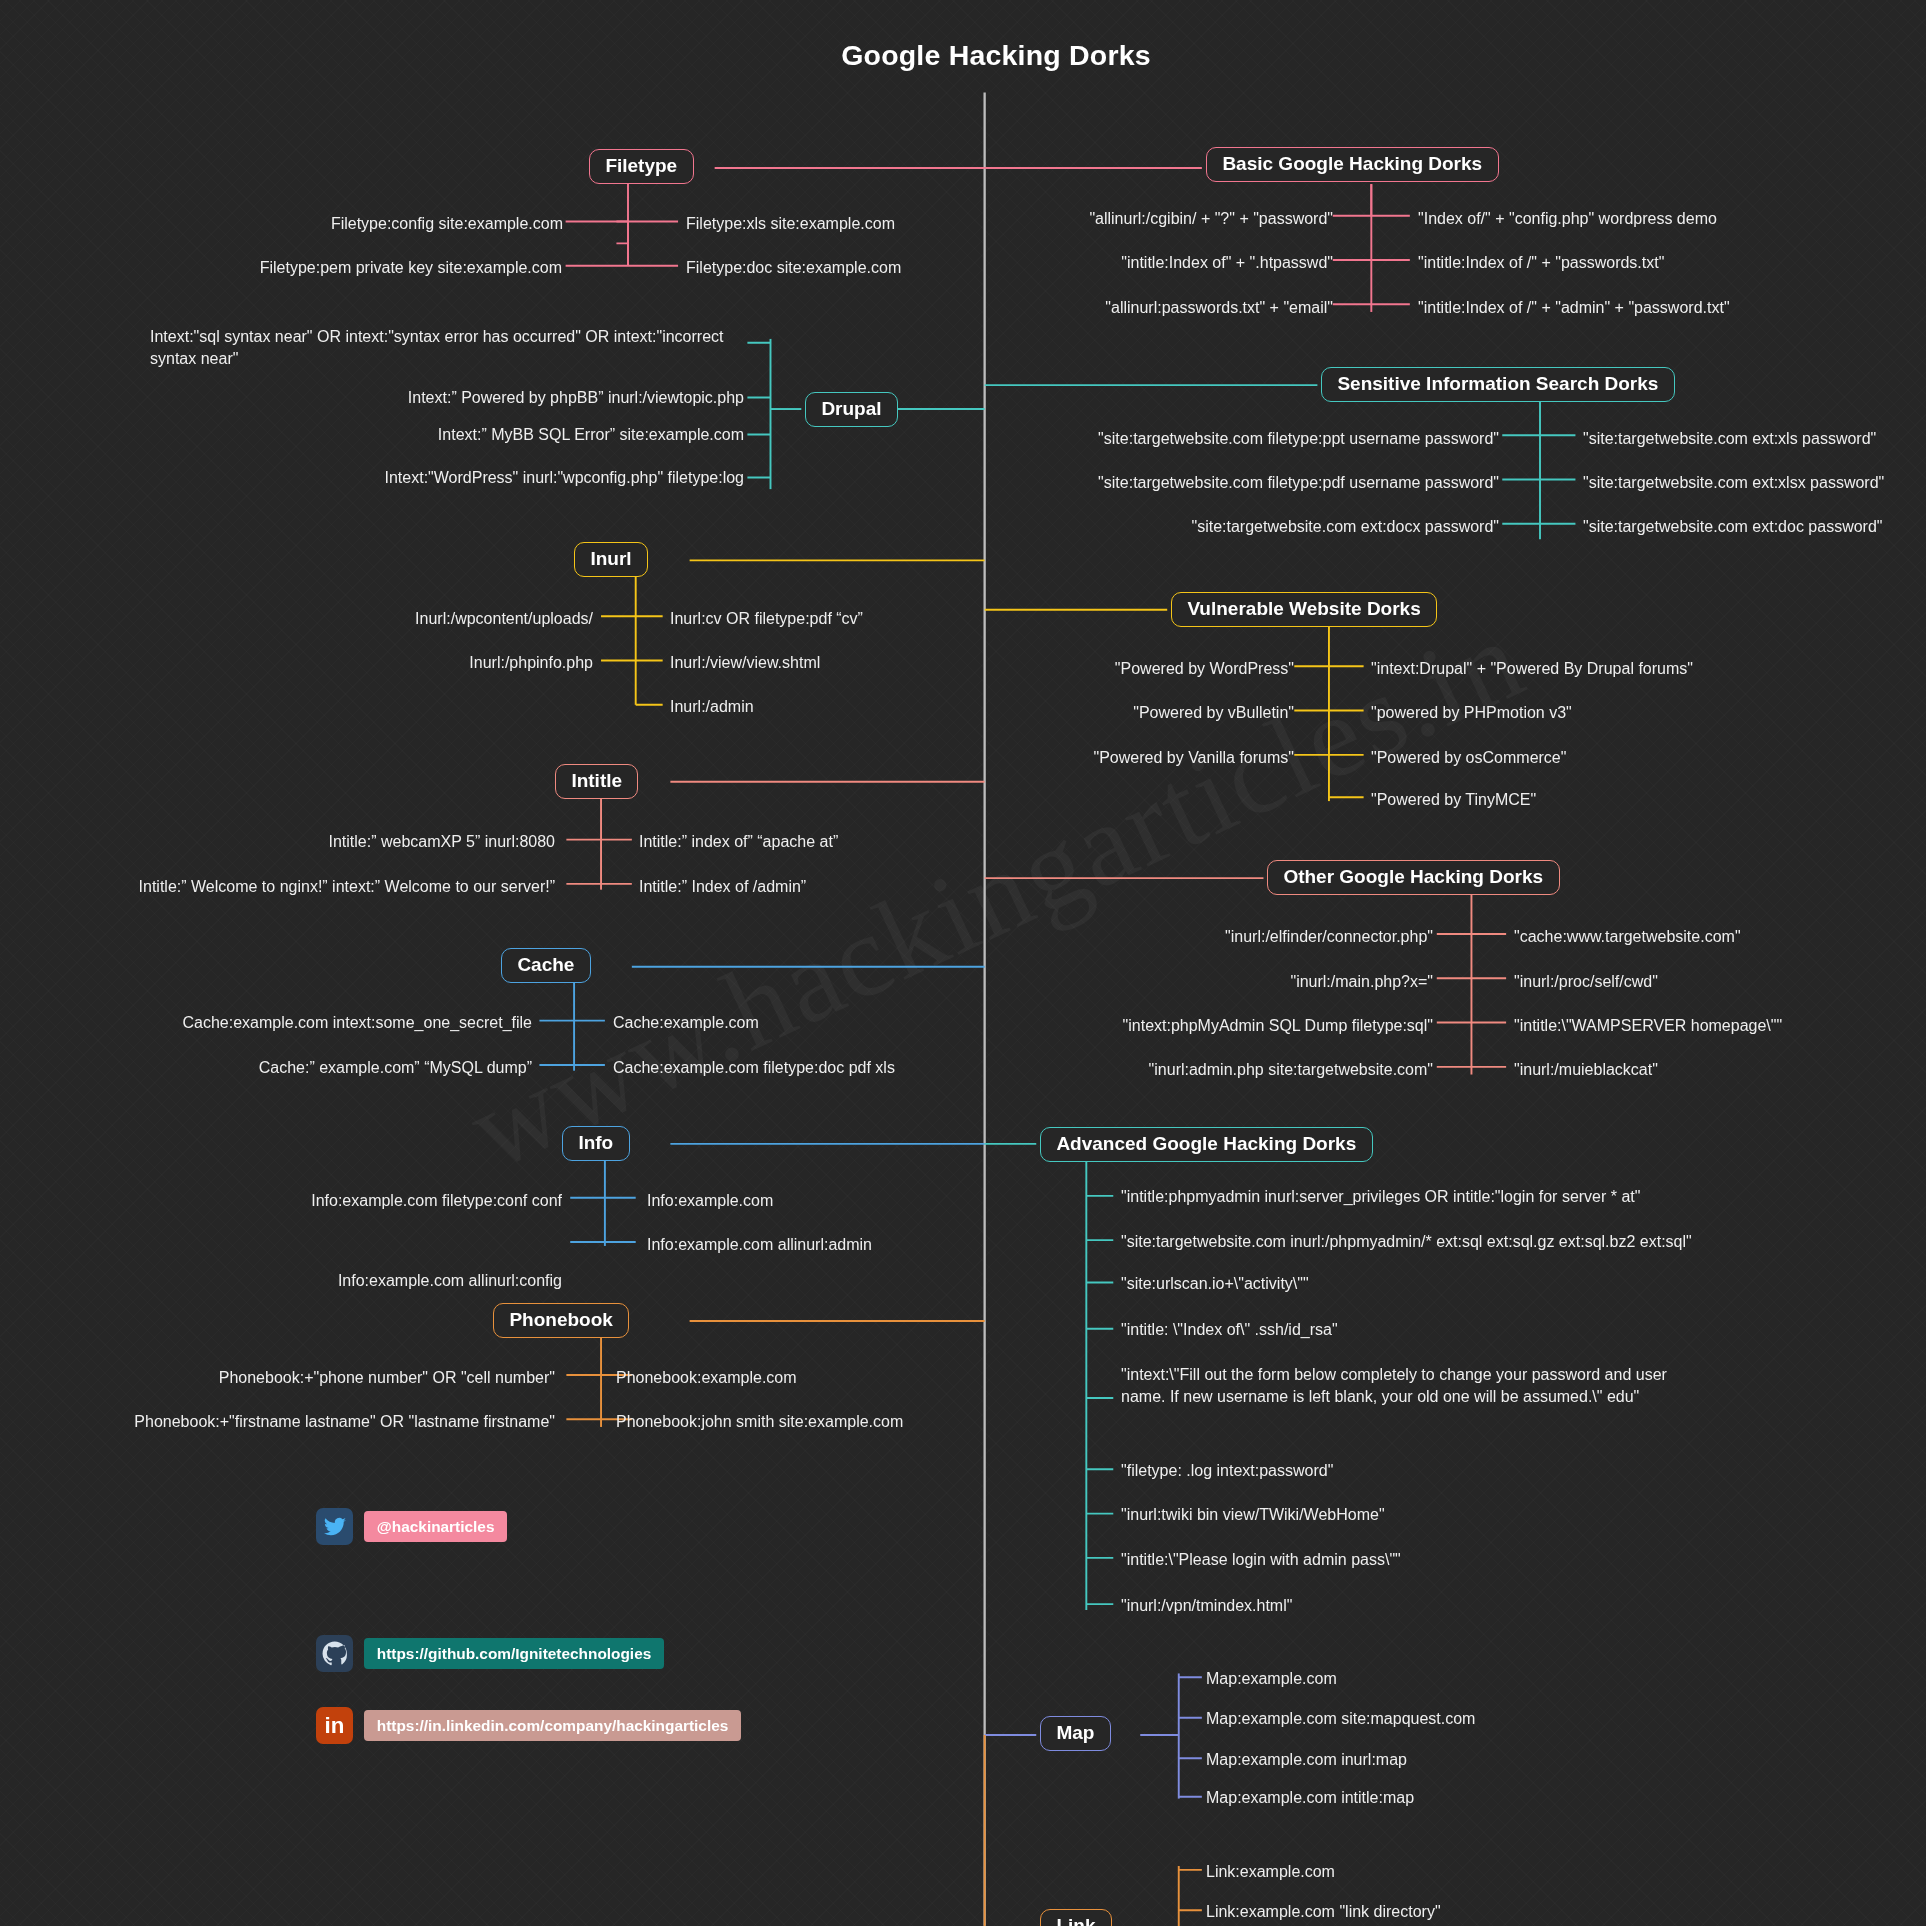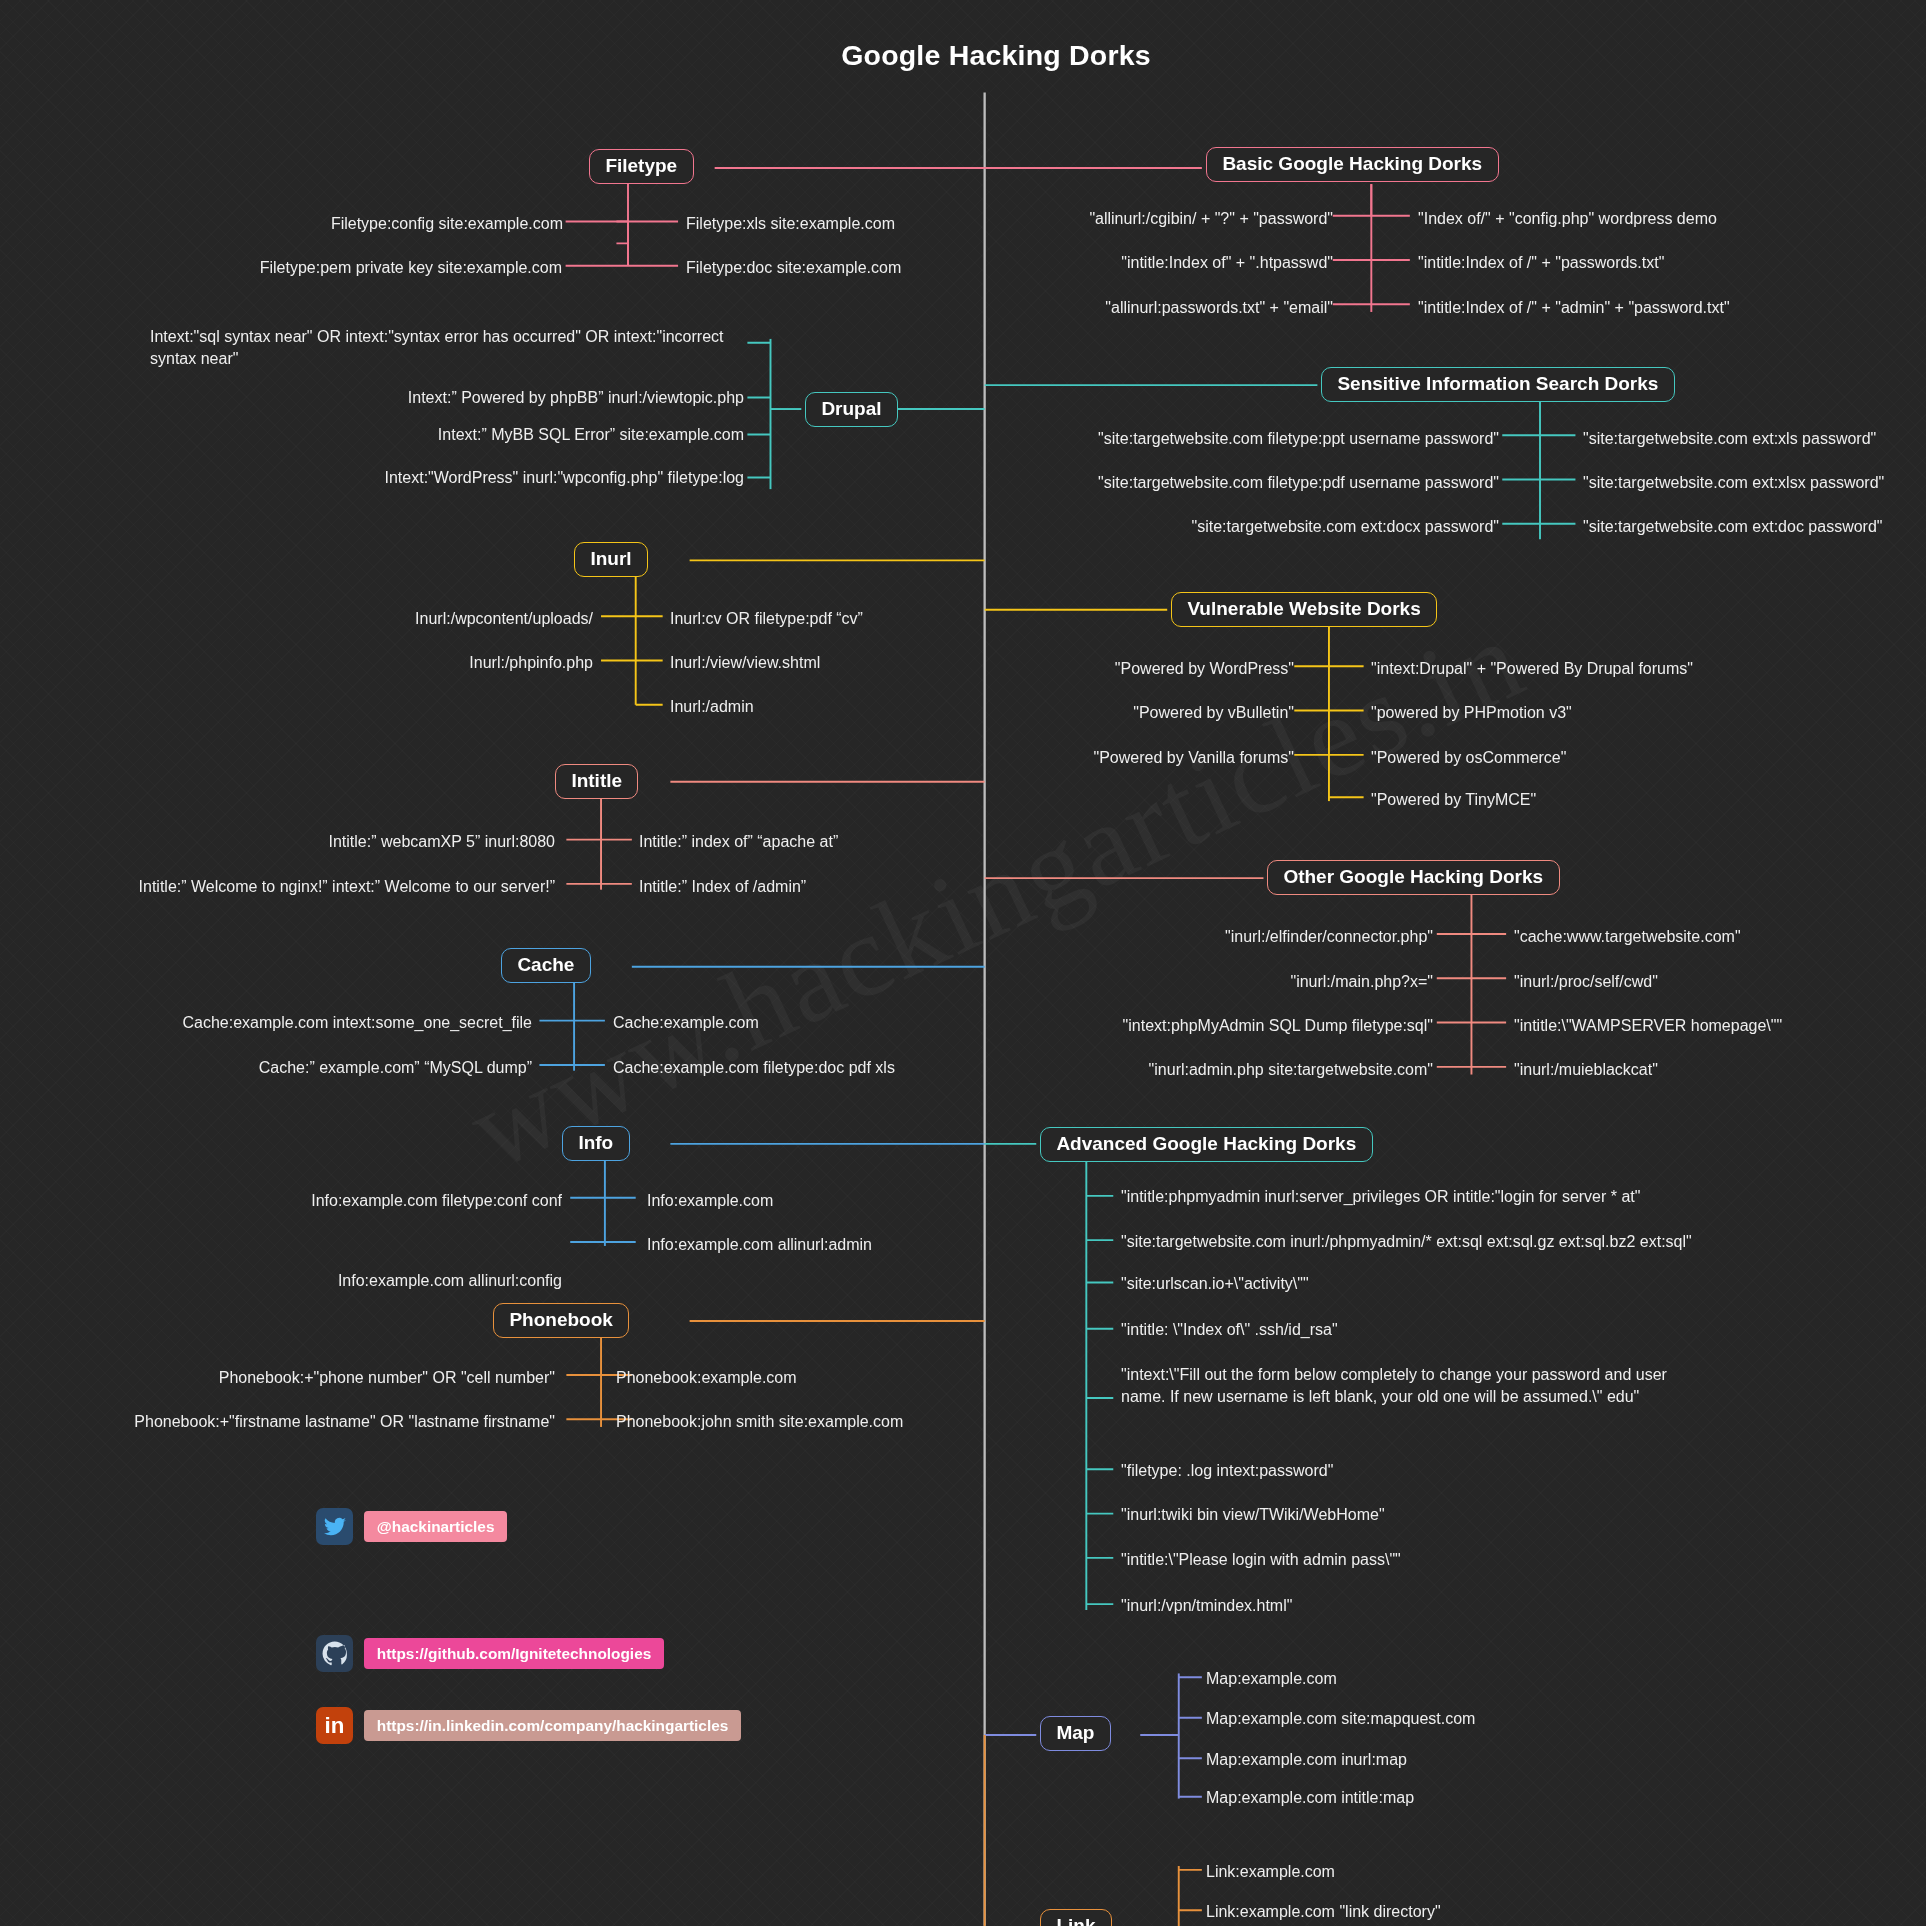--- a/index.html
+++ b/index.html
@@ -82,21 +82,21 @@
   .sicon.li{ background:#c2410c; color:#ffffff; }
   .spill{
     border-radius:3.9px;
     padding:6.2px 13px;
     font-size:15.4px;
     font-weight:bold;
     color:#ffffff;
     white-space:nowrap;
   }
   .spill.tw{ background:#f4899f; }
-  .spill.gh{ background:#ec4899; }
+  .spill.gh{ background:#0f766e; }
   .spill.li{ background:#c99a92; }
 </style>
 </head>
 <body>
 
 <div class="bg-texture"></div>
 <div class="watermark">www.hackingarticles.in</div>
 
 <svg class="lines" viewBox="0 0 5171 5276">
   <g fill="none" stroke-width="5">

